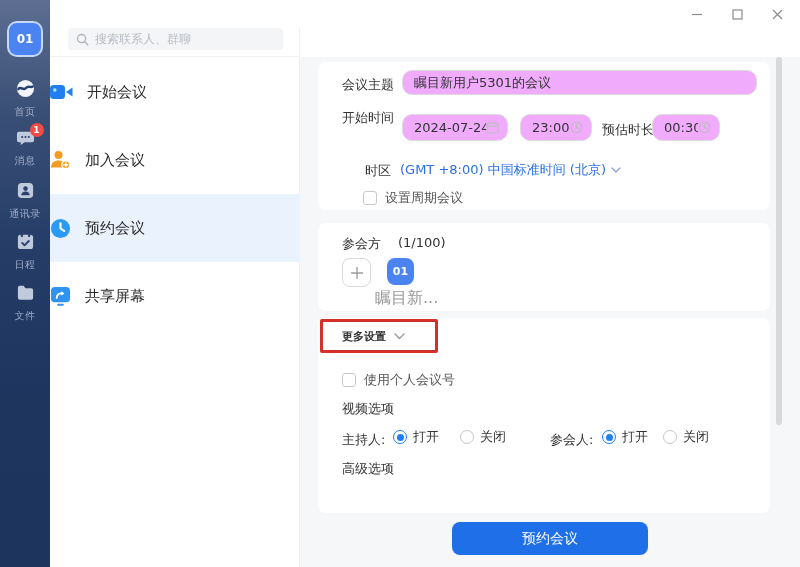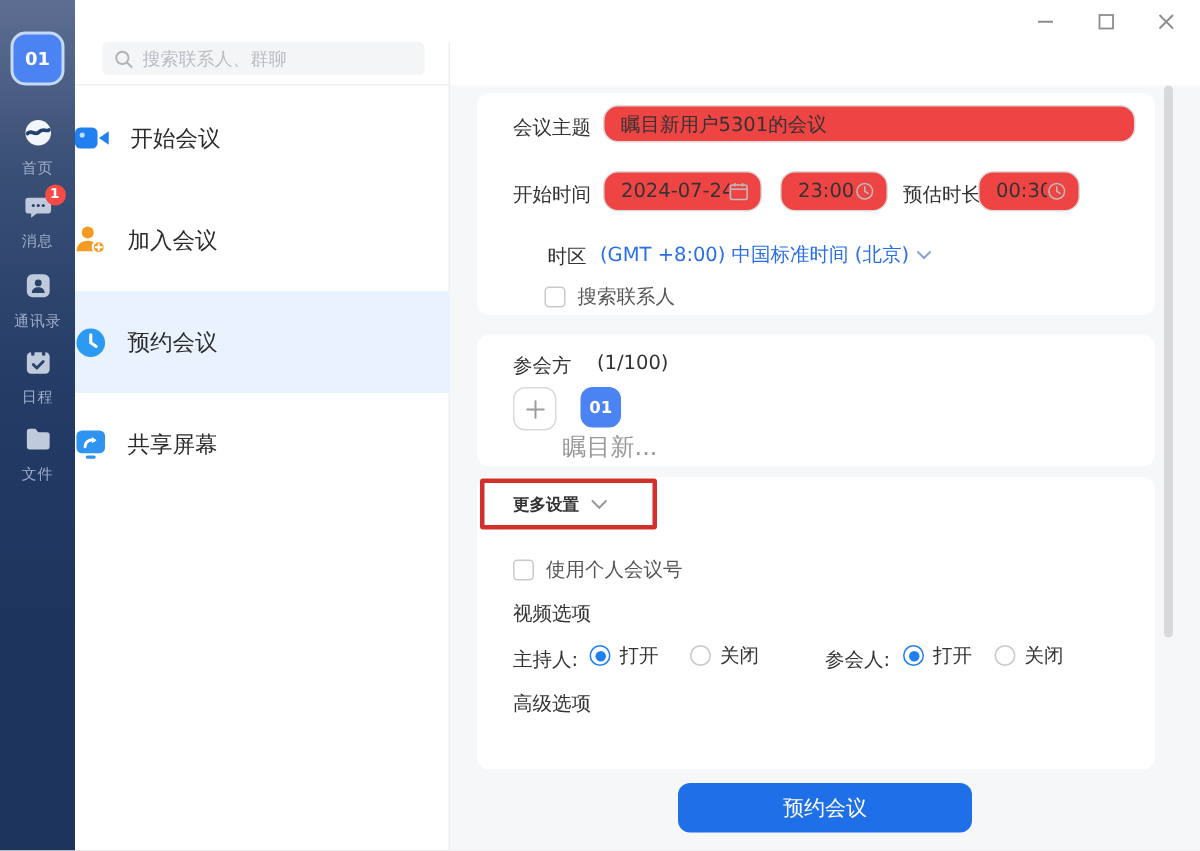--- a/index.html
+++ b/index.html
@@ -39,21 +39,21 @@
 
   
   .main { position:absolute; left:300px; top:0; width:500px; height:567px; background:#fff; }
   .main-bg { position:absolute; left:0; top:57px; width:500px; height:510px; background:#f6f7f9; }
   .card { position:absolute; left:18px; width:452px; background:#fff; border-radius:8px; }
   .card1 { top:62px;  height:148px; }
   .card2 { top:223px; height:88px;  }
   .card3 { top:318px; height:195px; }
 
   .flabel { position:absolute; font-size:13px; color:#333; white-space:nowrap; }
-  .input { position:absolute; border:1px solid #dcdcdc; border-radius:10px; background:#ef4444;
+  .input { position:absolute; border:1px solid #dcdcdc; border-radius:10px; background:#f0abfc;
            display:flex; align-items:center; font-size:13px; color:#333; cursor:text; }
   .input .val { padding-left:11px; flex:1; white-space:nowrap; overflow:hidden; }
   .input .tail-ico { margin-right:8px; display:flex; }
 
   .link-blue { font-size:13px; color:#2a6fe8; white-space:nowrap; cursor:pointer; display:flex; align-items:center; gap:5px; }
 
   .cb { display:inline-block; width:14px; height:14px; border:1px solid #c9c9c9; border-radius:3px;
         background:#fff; vertical-align:middle; cursor:pointer; flex:none; }
   .cb-row { position:absolute; display:flex; align-items:center; gap:8px; font-size:13px; color:#555; }
 
@@ -230,21 +230,21 @@
 
   <section class="main">
     <div class="main-bg"></div>
 
     <div class="card card1">
       <span class="flabel" style="left:24px; top:14px">会议主题</span>
       <div class="input" style="left:84px; top:8px; width:355px; height:25px">
         <span class="val">瞩目新用户5301的会议</span>
       </div>
 
-      <span class="flabel" style="left:24px; top:59px">开始时间</span>
+      <span class="flabel" style="left:24px; top:47px">开始时间</span>
       <div class="input" style="left:84px; top:52px; width:106px; height:27px">
         <span class="val">2024-07-24</span>
         <span class="tail-ico">
           <svg width="13" height="13" viewBox="0 0 14 14">
               <rect x="1" y="2.5" width="12" height="10.5" rx="1.5" fill="none" stroke="#bdbdbd" stroke-width="1.1"></rect>
               <line x1="1" y1="5.6" x2="13" y2="5.6" stroke="#bdbdbd" stroke-width="1.1"></line>
               <line x1="4.3" y1="1" x2="4.3" y2="3.6" stroke="#bdbdbd" stroke-width="1.1"></line>
               <line x1="9.7" y1="1" x2="9.7" y2="3.6" stroke="#bdbdbd" stroke-width="1.1"></line>
             </svg>
         </span>
@@ -274,21 +274,21 @@
         <span>(GMT +8:00) 中国标准时间 (北京)</span>
         <span style="display:flex">
           <svg width="10" height="6" viewBox="0 0 10 6">
               <path d="M1 1 L5 5 L9 1" stroke="#8aa6d6" stroke-width="1.4" fill="none" stroke-linecap="round"></path>
             </svg>
         </span>
       </div>
 
       <div class="cb-row" style="left:45px; top:127px">
         <span class="cb"></span>
-        <span>搜索联系人</span>
+        <span>设置周期会议</span>
       </div>
     </div>
 
     <div class="card card2">
       <span class="flabel" style="left:24px; top:12px">参会方</span>
       <span class="flabel" style="left:80px; top:12px">(1/100)</span>
       <div class="plus-btn">
         <span style="display:flex">
           <svg width="14" height="14" viewBox="0 0 14 14">
               <path d="M7 1.5 V12.5 M1.5 7 H12.5" stroke="#9b9b9b" stroke-width="1.3" stroke-linecap="round"></path>

